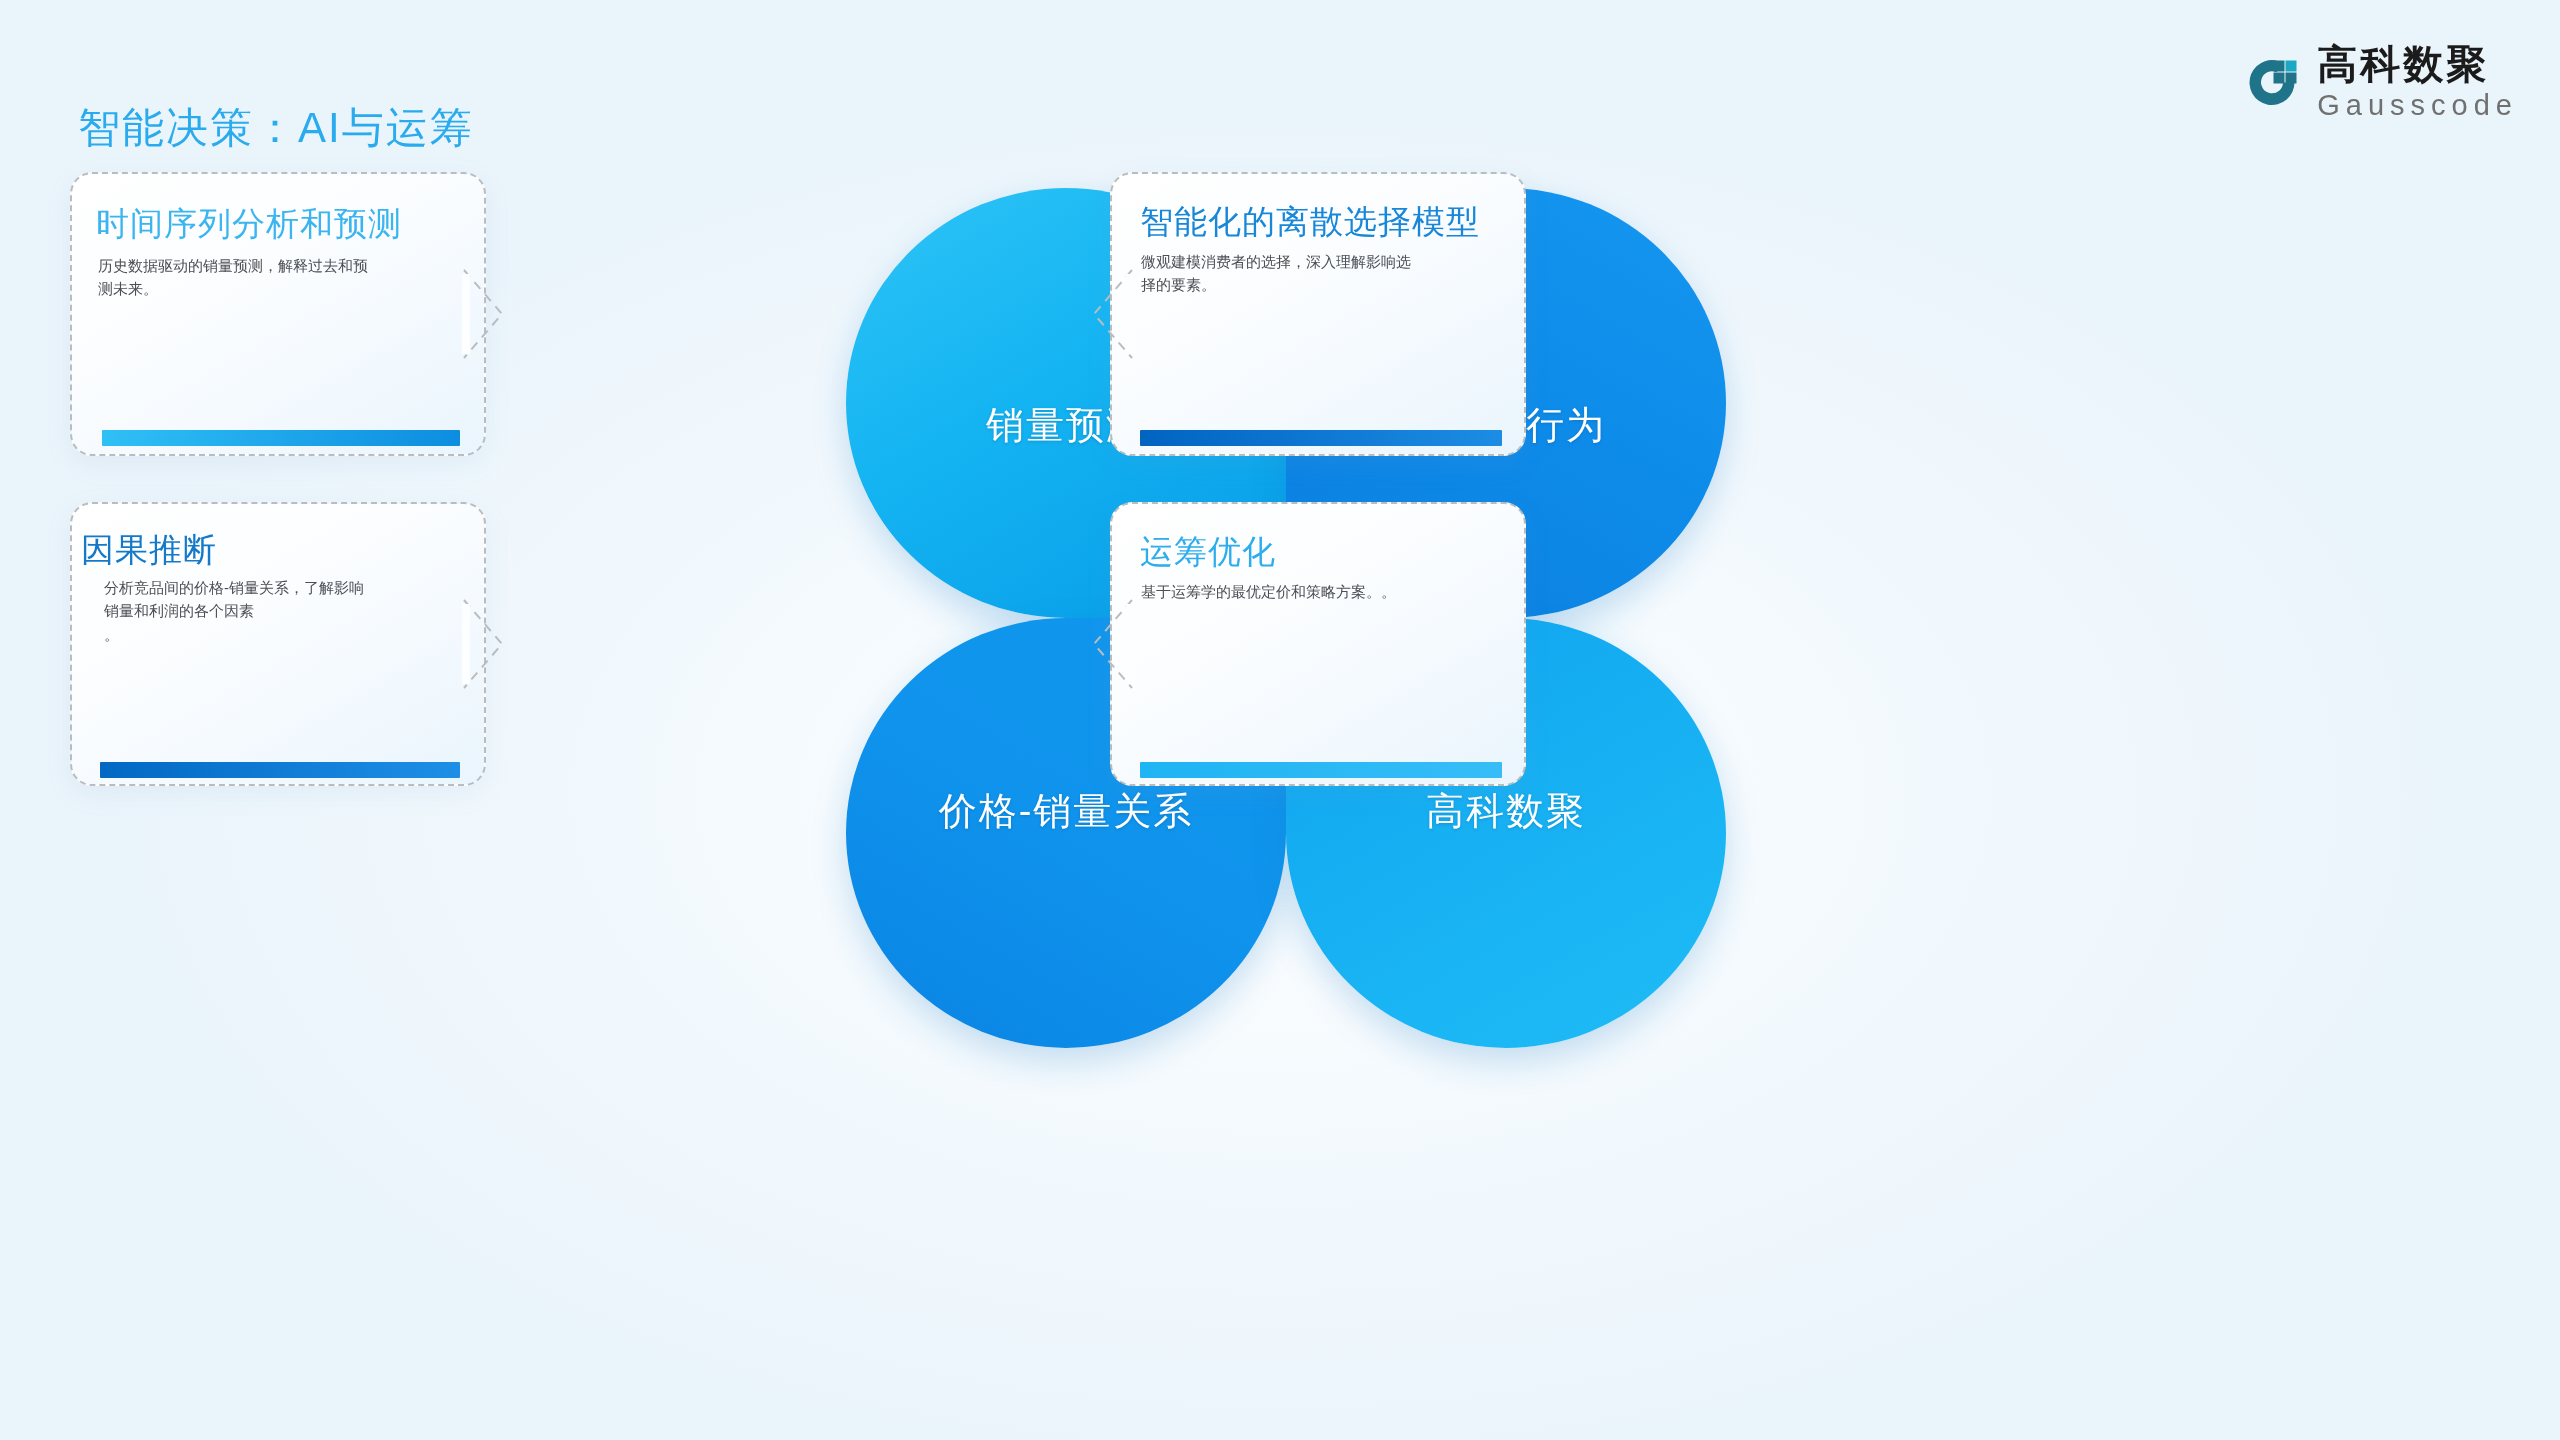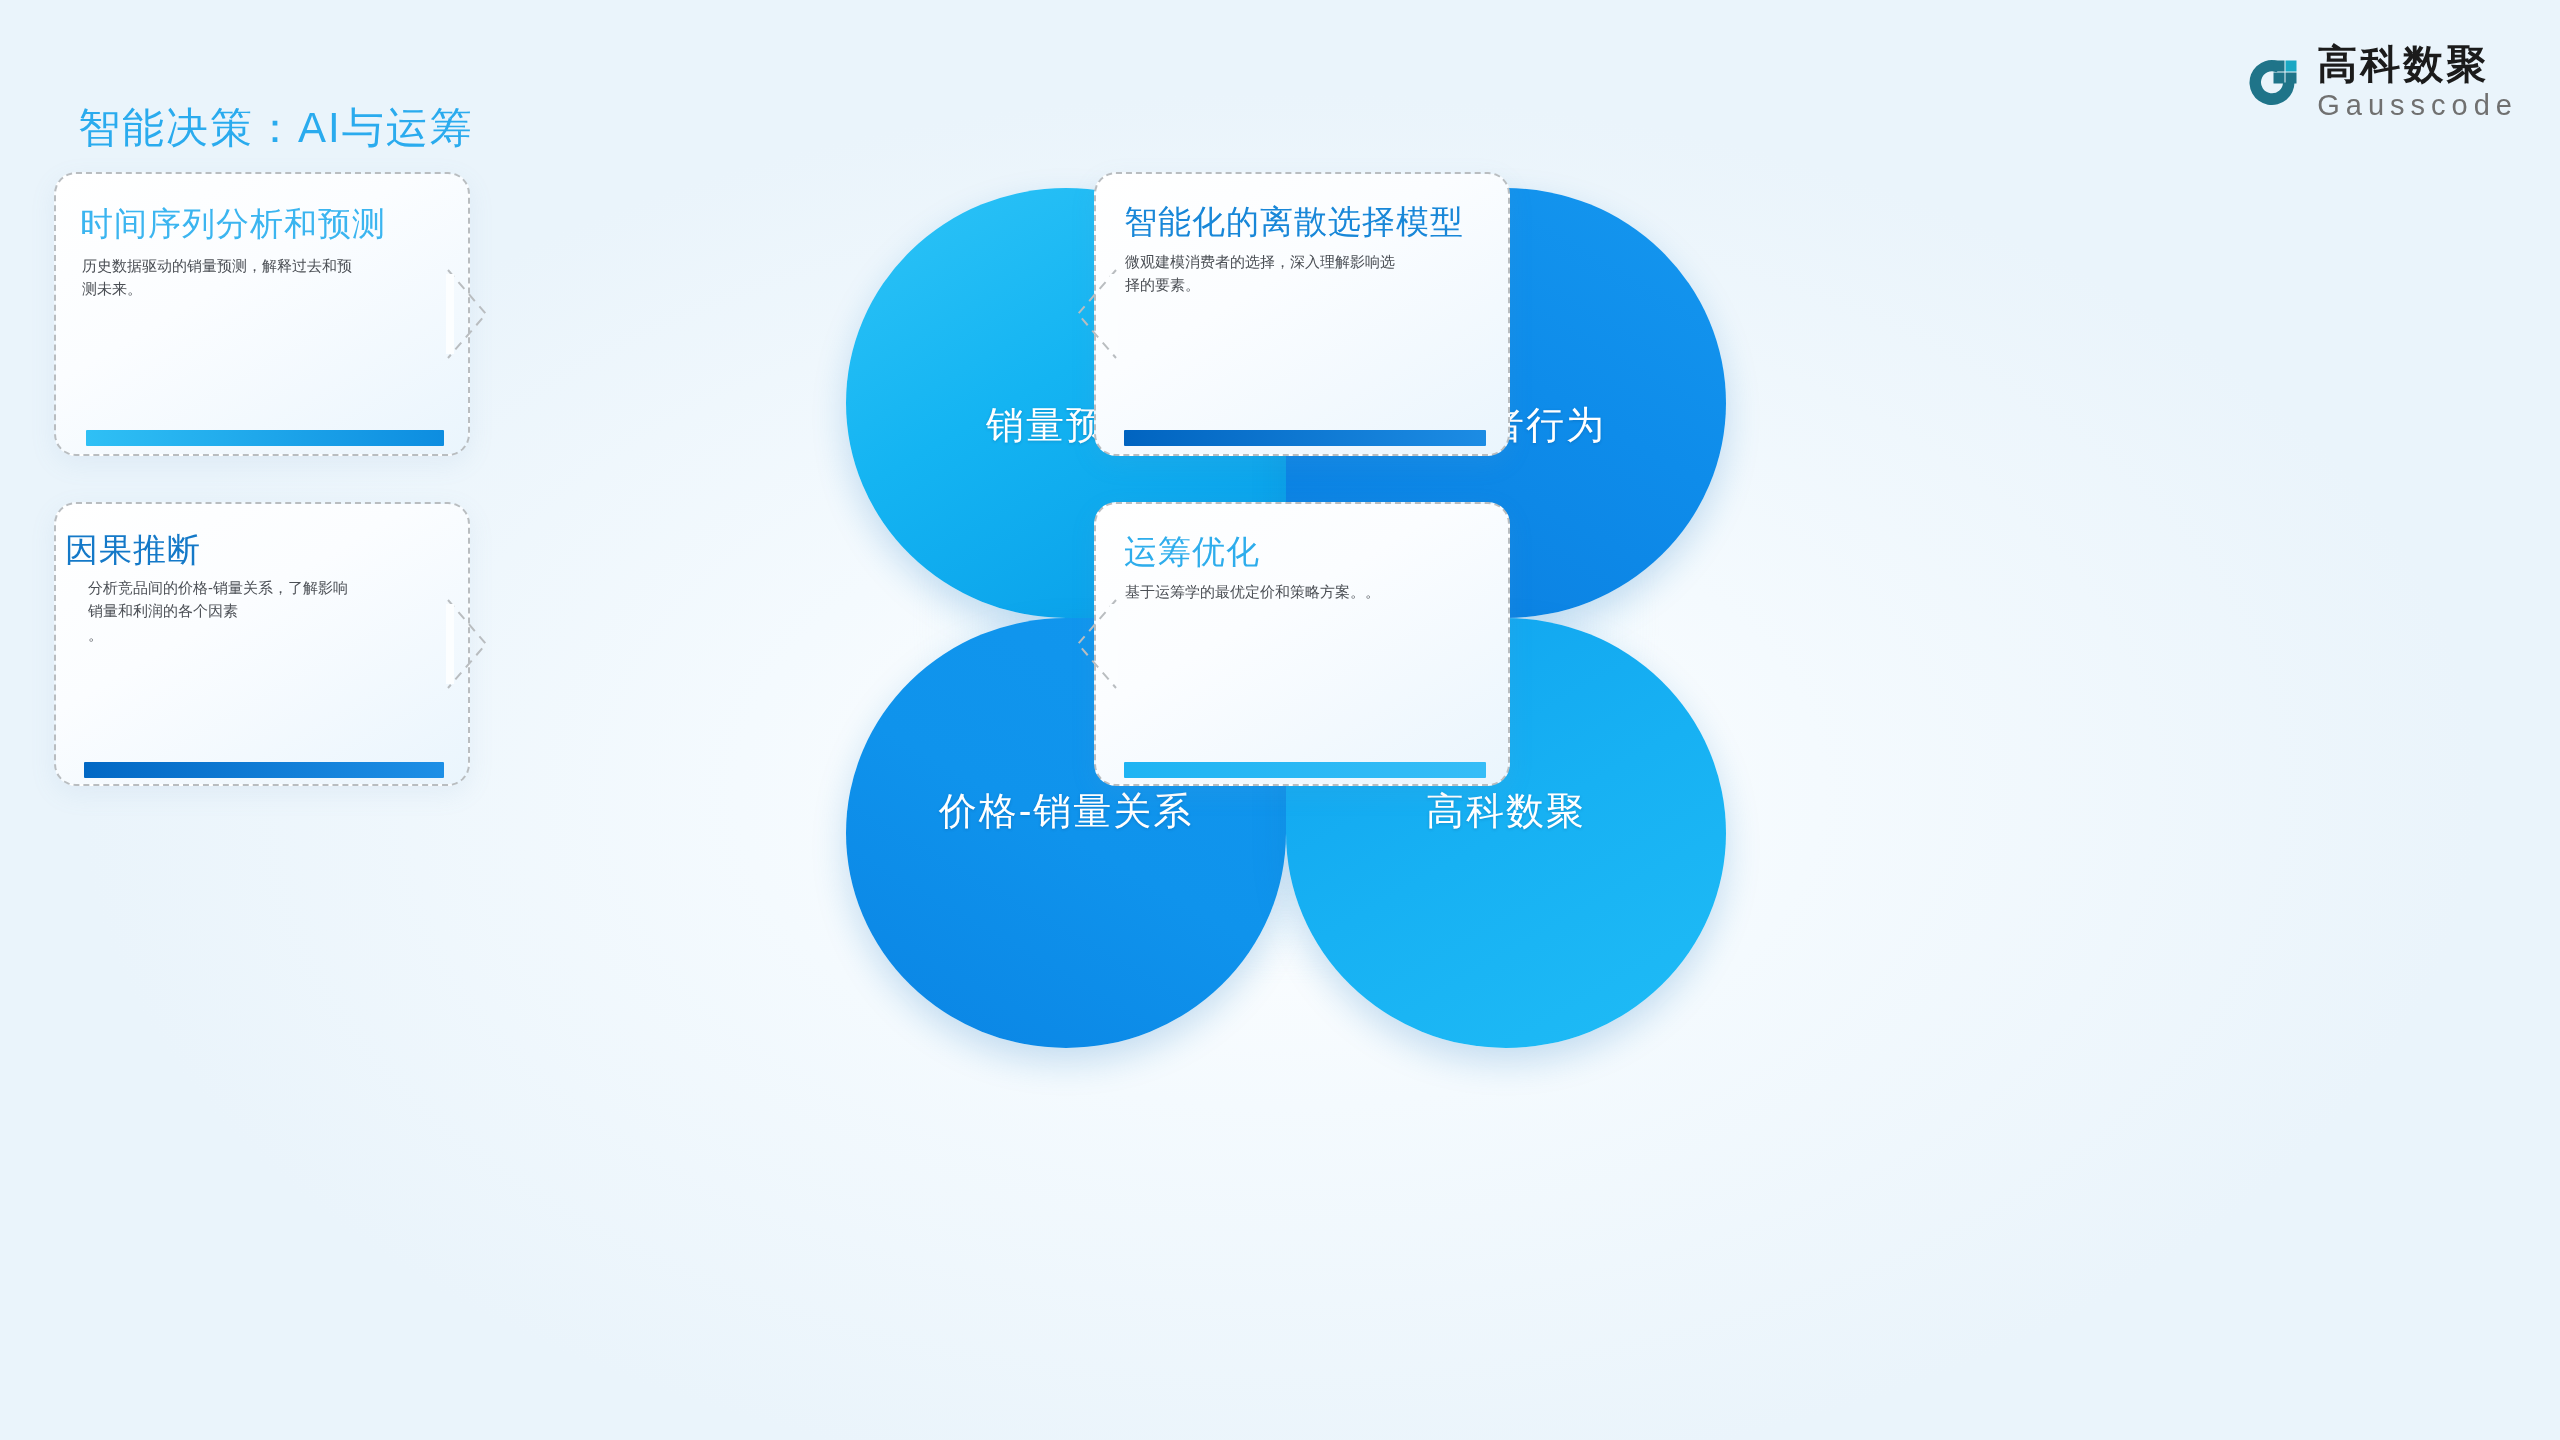--- a/index.html
+++ b/index.html
@@ -23,20 +23,21 @@
   .logo-cn{font-size:40px;color:#1b1b1b;letter-spacing:3px;font-weight:700;}
   .logo-en{font-size:29px;color:#707070;letter-spacing:6px;margin-top:7px;font-weight:400;}
 
   
   .card{
     position:absolute;
     border:2px dashed #b9bdc0;
     border-radius:22px;
     background:linear-gradient(150deg,#ffffff 0%,#fbfdff 40%,#eaf5fd 100%);
     box-shadow:0 8px 26px rgba(120,160,200,.10);
+    margin-left:16px;
   }
   .card .ctitle{position:absolute;font-size:33px;font-weight:400;letter-spacing:1px;white-space:nowrap;}
   .card .cbody{position:absolute;font-size:15px;line-height:1.55;color:#4b4f55;white-space:pre-line;}
   .accent{position:absolute;height:16px;border-radius:1px;}
 
   
   .notch{position:absolute;width:46px;height:92px;}
   .notch svg{display:block;}
 
   .card-tl{left:54px;top:172px;width:412px;height:280px;}

